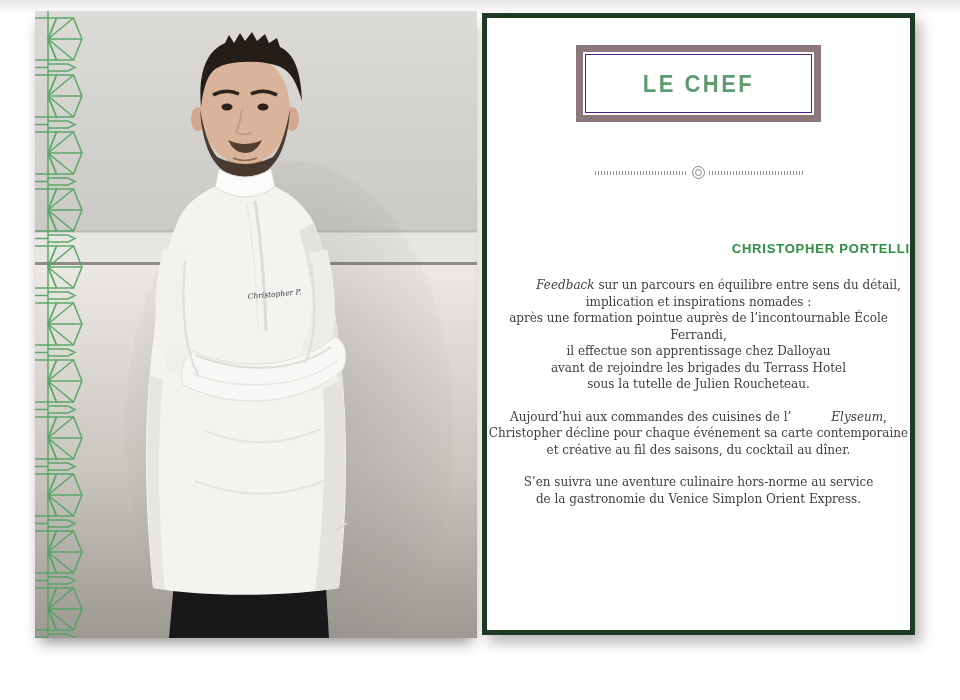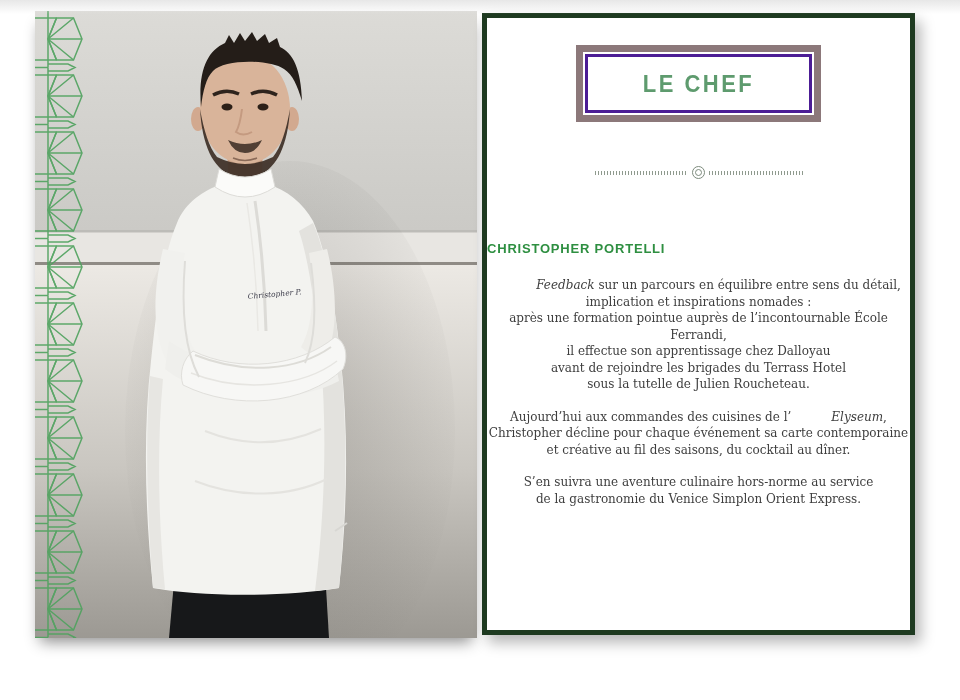--- a/index.html
+++ b/index.html
@@ -25,21 +25,21 @@
     position:absolute; left:482px; top:13px; width:433px; height:622px;
     box-sizing:border-box; border:5px solid #1e3a20; background:#ffffff;
     box-shadow:6px 8px 13px rgba(0,0,0,0.28);
   }
   .title-frame {
     width:245px; height:77px; margin:27px auto 0; box-sizing:border-box;
     border:7px solid #8c787a; padding:2px; background:#ffffff;
   }
   .title-inner {
     box-sizing:border-box; width:100%; height:100%;
-    border:3px solid #4c1d95; display:flex; align-items:center; justify-content:center;
+    border:1px solid #4c1d95; display:flex; align-items:center; justify-content:center;
   }
   .title-text {
     font-weight:700; font-size:22px; letter-spacing:2.5px; color:#5e9b6e;
     transform:scaleY(1.08);
   }
   .divider {
     margin:44px auto 0; width:208px; display:flex; align-items:center;
     justify-content:center; gap:4px;
   }
   .tick-line {
@@ -47,21 +47,21 @@
     background:repeating-linear-gradient(90deg, #8f9a8e 0 1px, transparent 1px 3px);
   }
   .divider-circle {
     width:11px; height:11px; border:1px solid #7d8b7d; border-radius:50%;
     position:relative; flex:0 0 auto;
   }
   .divider-circle::after {
     content:""; position:absolute; inset:2px; border:1px solid #7d8b7d; border-radius:50%;
   }
   .chef-name {
-    margin-top:62px; text-align:left; font-weight:700; font-size:13px;
+    margin-top:62px; text-align:right; font-weight:700; font-size:13px;
     letter-spacing:0.8px; color:#2e8f41;
   }
   .bio {
     margin-top:21px; text-align:center;
     font-family:"DejaVu Serif", serif; font-size:12px; line-height:16.5px;
     color:#3e3e3e;
   }
   .bio p { margin:0 0 16px; white-space:pre-line; }
   .bio em { font-style:italic;margin-left:40px; }
 </style>

